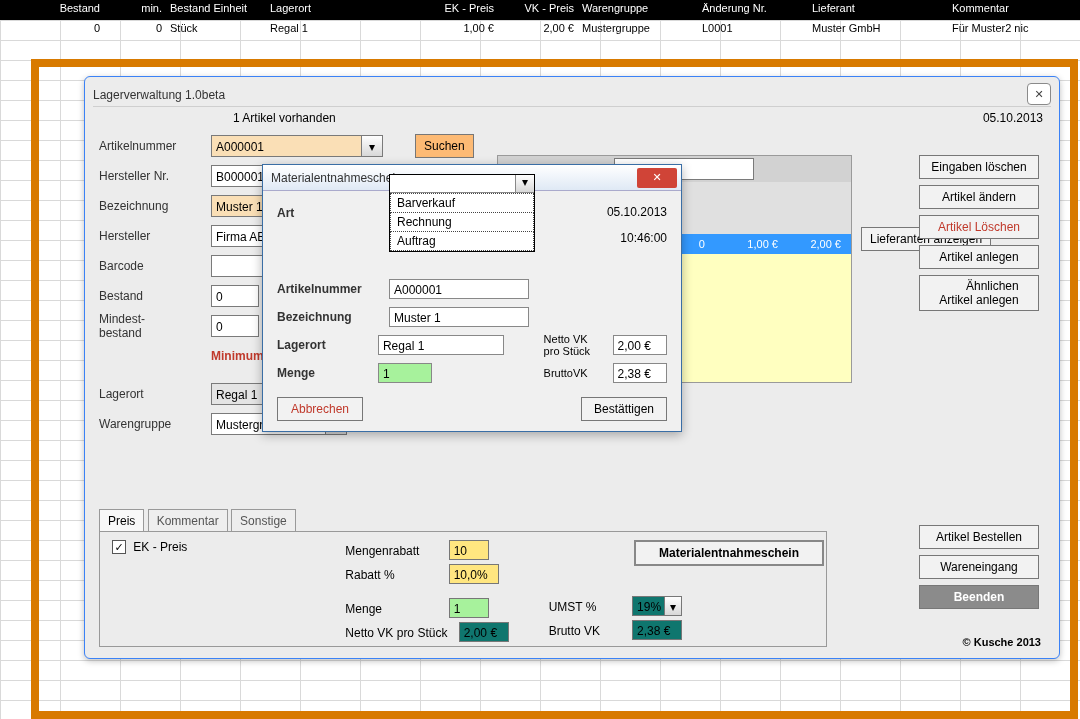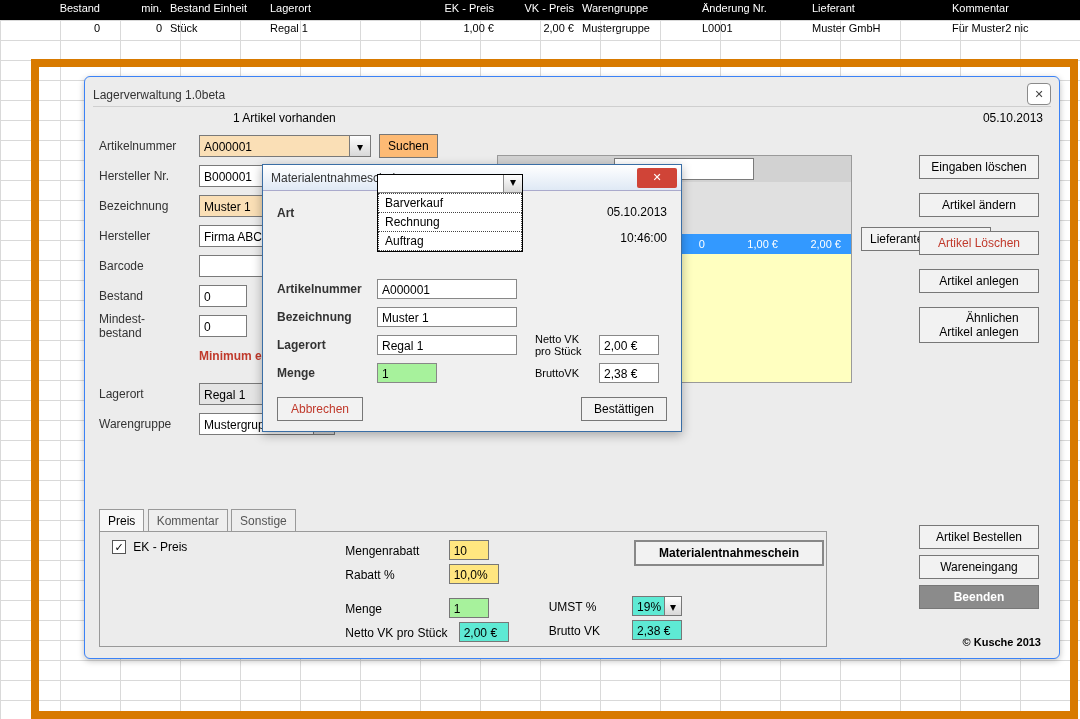--- a/index.html
+++ b/index.html
@@ -62,21 +62,21 @@
     height:18px; line-height:18px; font-size:12px;
   }
   .label { display:inline-block; width:100px; font-size:12px; color:#333;}
   .field { display:inline-block; height:22px; line-height:22px; background:#fff;
            border:1px solid #7a7a7a; padding:0 4px; font-size:12px; vertical-align:middle;}
   .field.peach { background:#FADFB6; }
   .field.combo { width:172px; position:relative;}
   .field.combo::after { content:"▾"; position:absolute; right:0; top:0;
      width:20px; height:20px; text-align:center; background:linear-gradient(#fefefe,#d8d8d8);
      border-left:1px solid #7a7a7a;}
-  .row { height:30px; display:flex; align-items:center; }
+  .row { height:30px; display:flex; align-items:center;gap:12px; }
 
   .small { width:74px; }
   .med   { width:136px; }
 
   .red { color:#c0392b; font-weight:bold;}
 
   .btn {
     display:inline-flex; align-items:center; justify-content:center;
     background:#f2f2f2;
     border:1px solid #777; height:24px; padding:0 8px;
@@ -94,33 +94,33 @@
   .price-strip {
     position:absolute; top:78px; left:0; right:0; height:20px;
     background:#3399ff; color:#fff; font-size:11px;
     text-align:right; padding-right:10px; line-height:20px;
   }
   .yellow-body {
     position:absolute; top:98px; left:0; right:0; bottom:0;
     background:#FFFFC0;
   }
 
-  .side-btns { position:absolute; right:6px; top:48px; width:126px; display:flex; flex-direction:column; gap:14px;}
+  .side-btns { position:absolute; right:6px; top:48px; width:126px; display:flex; flex-direction:column; gap:6px;}
   .side-btns2 { position:absolute; right:6px; top:418px; width:126px; display:flex; flex-direction:column; gap:6px;}
   .btn.dark { background:#8b8b8b; color:#fff; font-weight:bold; }
 
   .tabs { position:absolute; left:6px; top:402px; width:752px; height:22px;}
   .tab { display:inline-block; height:22px; line-height:22px; padding:0 8px;
          border:1px solid #999; background:#f8f8f8; border-bottom:none; font-size:12px;}
   .tab.inactive { background:#eee; color:#555;}
   .bottom-panel { position:absolute; left:6px; top:424px; width:728px; height:116px;
     border:1px solid #999; background:#ececec; padding:8px 12px;}
   .chk { width:14px; height:14px; border:1px solid #555; display:inline-block;
          text-align:center; line-height:12px; font-size:11px; background:#fff; margin-right:4px;}
-  .mini-field { display:inline-block; background:#5eead4; border:1px solid #777;
+  .mini-field { display:inline-block; background:#0f766e; border:1px solid #777;
      height:20px; line-height:20px; padding:0 4px; font-size:12px;}
   .mini-field.yellow { background:#ffe680;}
   .mini-field.green  { background:#a7f29c;}
   .combo-mini { width:50px; position:relative; }
   .combo-mini::after { content:"▾"; position:absolute; right:0; top:0;
      width:16px; height:18px; text-align:center; background:linear-gradient(#fefefe,#d8d8d8);
      border-left:1px solid #7a7a7a;}
   .mat-btn-big { position:absolute; left:534px; top:8px; width:190px; height:26px;
      border:2px solid #888; display:flex; align-items:center; justify-content:center;
      font-weight:bold; background:#f2f2f2;}

